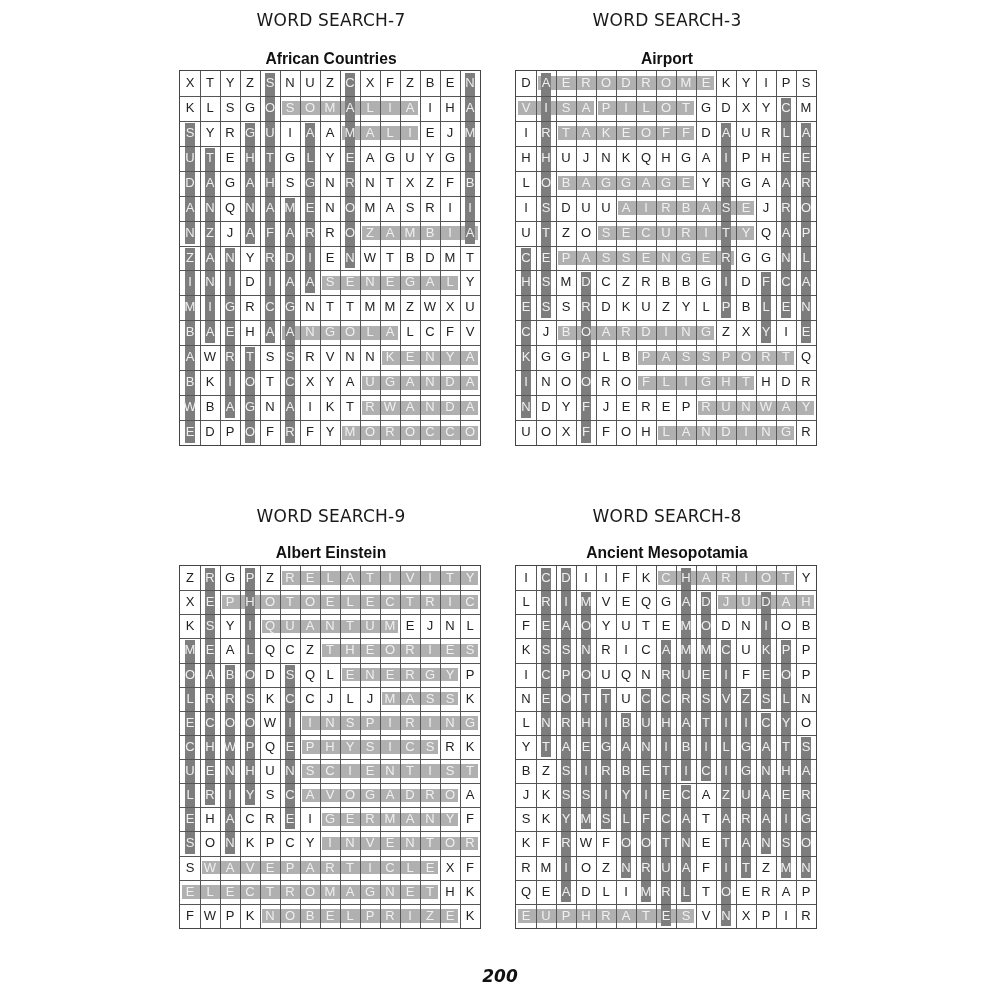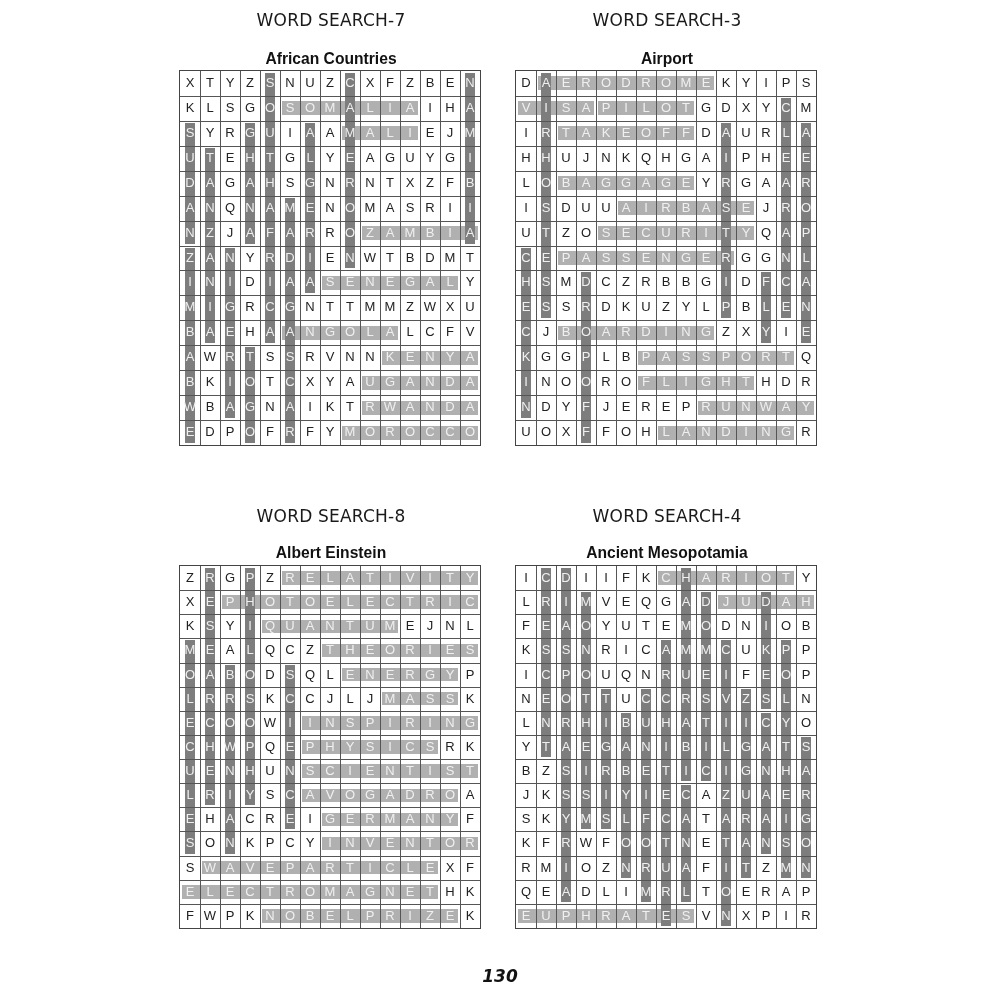--- a/index.html
+++ b/index.html
@@ -587,21 +587,21 @@
         <div class="cell on" style="left: 200px; top: 349.067px; width: 20px; height: 24.9333px; line-height: 24.9333px;">D</div>
         <div class="cell on" style="left: 220px; top: 349.067px; width: 20px; height: 24.9333px; line-height: 24.9333px;">I</div>
         <div class="cell on" style="left: 240px; top: 349.067px; width: 20px; height: 24.9333px; line-height: 24.9333px;">N</div>
         <div class="cell on" style="left: 260px; top: 349.067px; width: 20px; height: 24.9333px; line-height: 24.9333px;">G</div>
         <div class="cell" style="left: 280px; top: 349.067px; width: 20px; height: 24.9333px; line-height: 24.9333px;">R</div>
       </div>
     </div>
 </div>
 
 <div class="puzzle" style="left:179px; top:0;">
-  <div class="puzzle-heading" style="top:506px;">WORD SEARCH-8</div>
+  <div class="puzzle-heading" style="top:506px;">WORD SEARCH-9</div>
   <div class="puzzle-title" style="top:543px;">Albert Einstein</div>
   <div class="grid-wrap" style="top:565px; height:364px;">
       <div class="hl-layer">
         <div class="hl h" style="left: 102px; top: 5.30933px; width: 196px; height: 13.5147px;"></div>
         <div class="hl h" style="left: 42px; top: 29.4427px; width: 256px; height: 13.5147px;"></div>
         <div class="hl h" style="left: 82px; top: 53.576px; width: 136px; height: 13.5147px;"></div>
         <div class="hl h" style="left: 142px; top: 77.7093px; width: 156px; height: 13.5147px;"></div>
         <div class="hl h" style="left: 162px; top: 101.843px; width: 116px; height: 13.5147px;"></div>
         <div class="hl h" style="left: 202px; top: 125.976px; width: 76px; height: 13.5147px;"></div>
         <div class="hl h" style="left: 122px; top: 150.109px; width: 176px; height: 13.5147px;"></div>
@@ -873,21 +873,21 @@
         <div class="cell on" style="left: 200px; top: 337.867px; width: 20px; height: 24.1333px; line-height: 24.1333px;">R</div>
         <div class="cell on" style="left: 220px; top: 337.867px; width: 20px; height: 24.1333px; line-height: 24.1333px;">I</div>
         <div class="cell on" style="left: 240px; top: 337.867px; width: 20px; height: 24.1333px; line-height: 24.1333px;">Z</div>
         <div class="cell on" style="left: 260px; top: 337.867px; width: 20px; height: 24.1333px; line-height: 24.1333px;">E</div>
         <div class="cell" style="left: 280px; top: 337.867px; width: 20px; height: 24.1333px; line-height: 24.1333px;">K</div>
       </div>
     </div>
 </div>
 
 <div class="puzzle" style="left:515px; top:0;">
-  <div class="puzzle-heading" style="top:506px;">WORD SEARCH-4</div>
+  <div class="puzzle-heading" style="top:506px;">WORD SEARCH-8</div>
   <div class="puzzle-title" style="top:543px;">Ancient Mesopotamia</div>
   <div class="grid-wrap" style="top:565px; height:364px;">
       <div class="hl-layer">
         <div class="hl h" style="left: 142px; top: 5.30933px; width: 136px; height: 13.5147px;"></div>
         <div class="hl h" style="left: 202px; top: 29.4427px; width: 96px; height: 13.5147px;"></div>
         <div class="hl h" style="left: 2px; top: 343.176px; width: 176px; height: 13.5147px;"></div>
         <div class="hl v" style="left: 25px; top: 2px; width: 10px; height: 189.067px;"></div>
         <div class="hl v" style="left: 45px; top: 2px; width: 10px; height: 189.067px;"></div>
         <div class="hl v" style="left: 45px; top: 170.933px; width: 10px; height: 164.933px;"></div>
         <div class="hl v" style="left: 65px; top: 26.1333px; width: 10px; height: 237.333px;"></div>
@@ -1158,13 +1158,13 @@
         <div class="cell" style="left: 180px; top: 337.867px; width: 20px; height: 24.1333px; line-height: 24.1333px;">V</div>
         <div class="cell on" style="left: 200px; top: 337.867px; width: 20px; height: 24.1333px; line-height: 24.1333px;">N</div>
         <div class="cell" style="left: 220px; top: 337.867px; width: 20px; height: 24.1333px; line-height: 24.1333px;">X</div>
         <div class="cell" style="left: 240px; top: 337.867px; width: 20px; height: 24.1333px; line-height: 24.1333px;">P</div>
         <div class="cell" style="left: 260px; top: 337.867px; width: 20px; height: 24.1333px; line-height: 24.1333px;">I</div>
         <div class="cell" style="left: 280px; top: 337.867px; width: 20px; height: 24.1333px; line-height: 24.1333px;">R</div>
       </div>
     </div>
 </div>
 
-<div class="page-number">130</div>
+<div class="page-number">200</div>
 
 </body></html>

